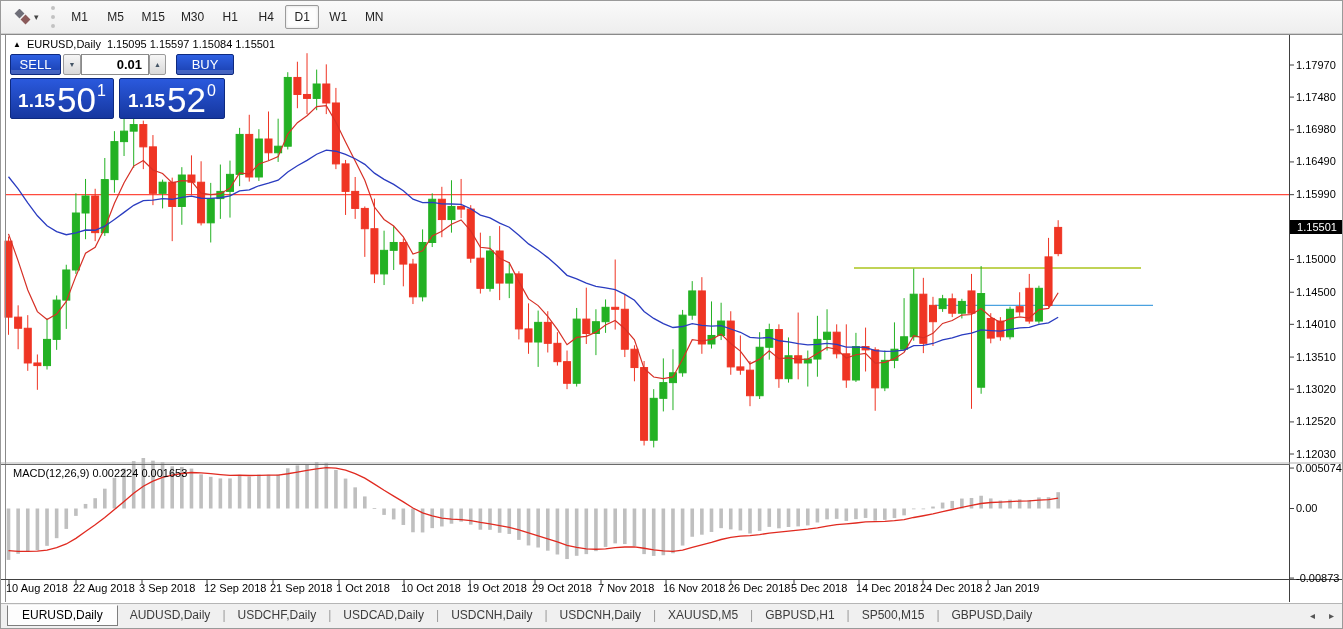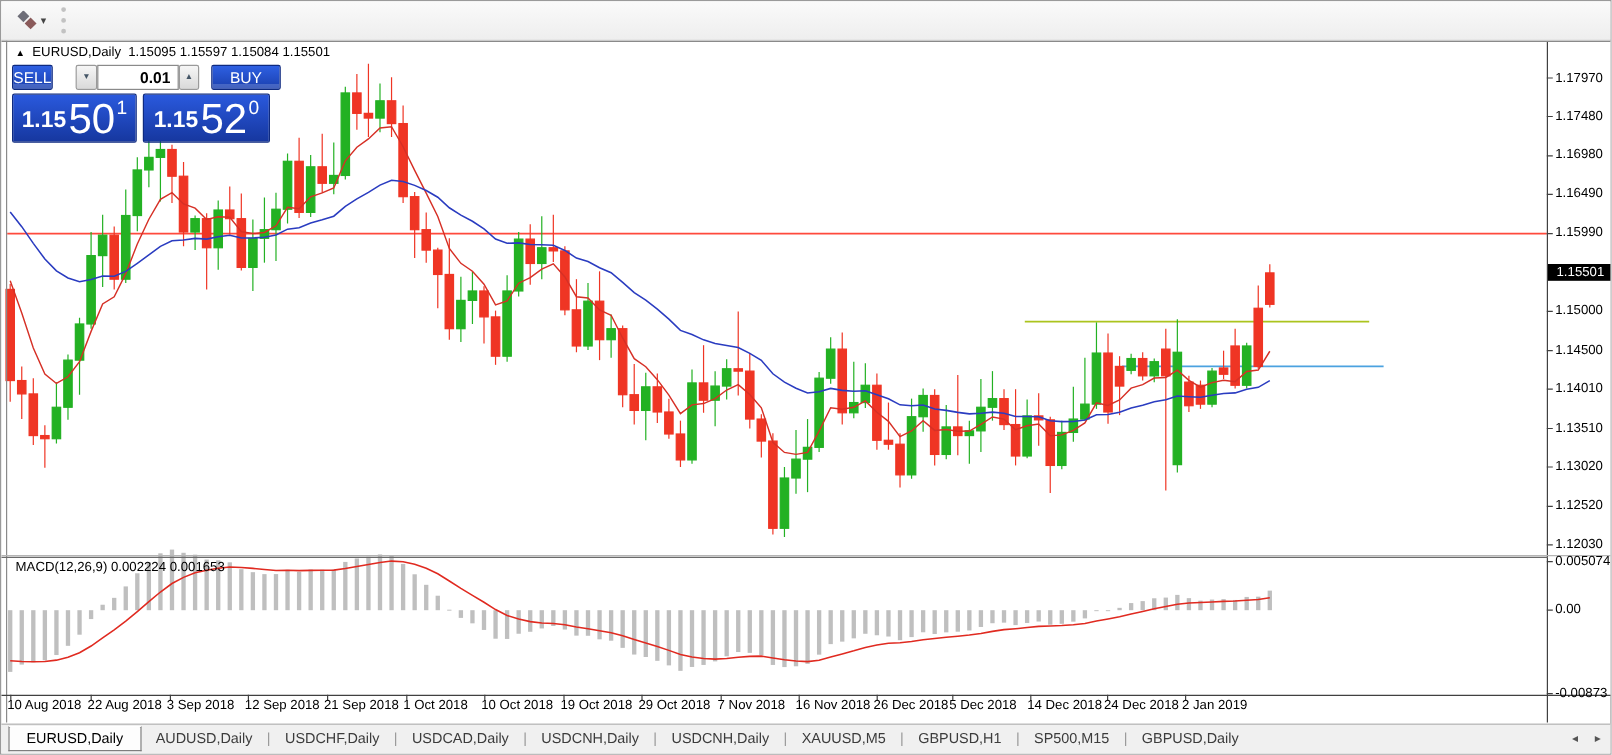--- a/index.html
+++ b/index.html
@@ -21,21 +21,21 @@
   .tf-btn.active{background:#fdfdfd;border:1px solid #9b9b9b;box-shadow:inset 0 0 3px #d8d8d8;}
   
   #chart-bg{position:absolute;left:4px;top:33px;width:1339px;height:545px;background:#fff;}
   #chart-svg{position:absolute;left:0;top:0;width:1343px;height:629px;}
   #chart-title{position:absolute;left:12px;top:37px;font-size:11px;display:flex;gap:6px;align-items:center;}
   #chart-title .tri{font-size:8px;}
   
   .blue-btn{position:absolute;color:#fff;background:linear-gradient(#2e60e2,#1a3fae);
     border:1px solid #0e2a80;display:flex;align-items:center;justify-content:center;
     font-size:13px;border-radius:2px;box-shadow:inset 0 -4px 0 rgba(255,255,255,.18);}
-  #sell-btn{left:9px;top:53px;width:34px;height:21px;}
+  #sell-btn{left:9px;top:53px;width:51px;height:21px;}
   #buy-btn{left:175px;top:53px;width:58px;height:21px;}
   .spin{position:absolute;top:53px;width:18px;height:21px;background:linear-gradient(#f6f6f6,#d9d9d9);
     border:1px solid #9a9a9a;font-size:7px;color:#456;display:flex;align-items:center;justify-content:center;border-radius:2px;}
   #spin-down{left:62px;}
   #spin-up{left:148px;width:17px;}
   #vol-input{position:absolute;left:80px;top:53px;width:68px;height:21px;border:1px solid #8a8a8a;
     font-size:13px;font-weight:bold;text-align:right;padding:0 6px;font-family:"Liberation Sans",sans-serif;background:#fff;}
   .big-quote{position:absolute;top:77px;height:41px;color:#fff;background:linear-gradient(#2a59dd,#16379f);
     border:1px solid #0e2a80;display:flex;align-items:flex-end;justify-content:center;padding-bottom:2px;border-radius:2px;}
   #sell-quote{left:9px;width:104px;}
@@ -65,20 +65,31 @@
 
   <div id="toolbar">
     <div id="tool-icon">
       <svg width="18" height="16" viewBox="0 0 18 16">
         <rect x="3" y="1" width="7" height="7" transform="rotate(45 6.5 4.5)" fill="#6e6e78"></rect>
         <rect x="9" y="7" width="7" height="7" transform="rotate(45 12.5 10.5)" fill="#8a5a5a"></rect>
       </svg>
       <span id="tool-caret">▾</span>
     </div>
     <div id="grip"></div>
+    <div id="tf-buttons" style="display:flex;gap:2px;">
+        <div class="tf-btn">M1</div>
+        <div class="tf-btn">M5</div>
+        <div class="tf-btn">M15</div>
+        <div class="tf-btn">M30</div>
+        <div class="tf-btn">H1</div>
+        <div class="tf-btn">H4</div>
+        <div class="tf-btn active">D1</div>
+        <div class="tf-btn">W1</div>
+        <div class="tf-btn">MN</div>
+      </div>
   </div>
 
   <div id="chart-bg"></div>
 
   <svg id="chart-svg" viewBox="0 0 1343 629">
       <line x1="5" y1="193.66666666666714" x2="1288" y2="193.66666666666714" stroke="#ff4a3d" stroke-width="1.4"></line>
       <line x1="853" y1="267.0134680134678" x2="1140" y2="267.0134680134678" stroke="#abc41e" stroke-width="1.4"></line>
       <line x1="934" y1="304.341750841751" x2="1152" y2="304.341750841751" stroke="#4ba2e0" stroke-width="1.4"></line>
       <line x1="7.5" y1="235.57912457912488" x2="7.5" y2="333.81144781144764" stroke="#ef3524" stroke-width="1"></line>
       <rect x="4" y="240.16329966329945" width="7" height="75.96632996633045" fill="#ef3524" stroke="#ef3524"></rect>

